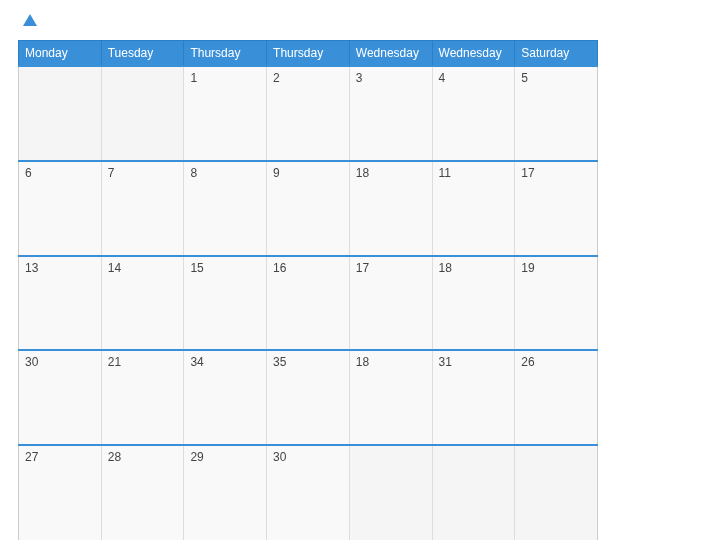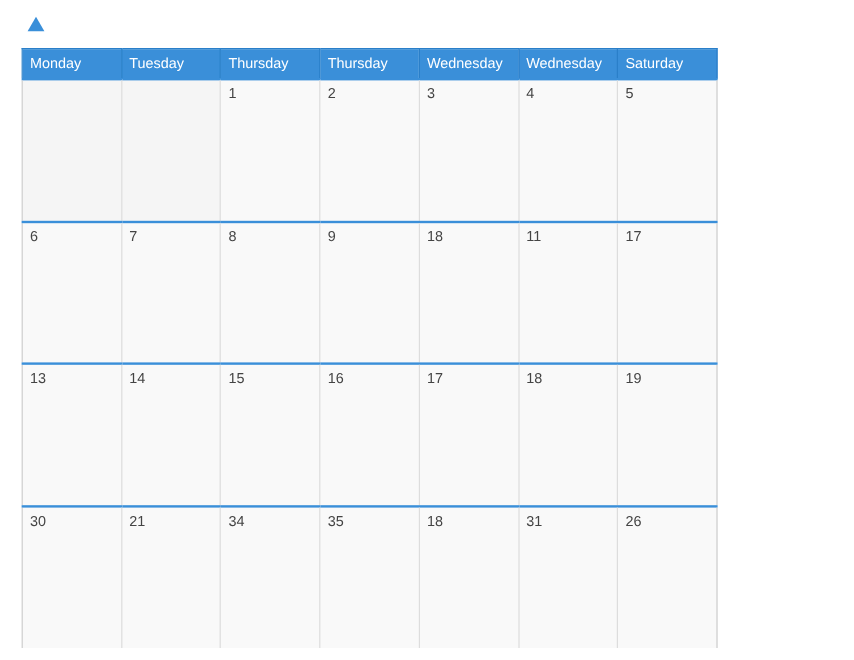--- a/index.html
+++ b/index.html
@@ -165,15 +165,24 @@
         </tr>
         <tr>
           <td><span class="day-num">30</span></td>
           <td><span class="day-num">21</span></td>
           <td><span class="day-num">34</span></td>
           <td><span class="day-num">35</span></td>
           <td><span class="day-num">18</span></td>
           <td><span class="day-num">31</span></td>
           <td><span class="day-num">26</span></td>
         </tr>
+        <tr>
+          <td><span class="day-num">27</span></td>
+          <td><span class="day-num">28</span></td>
+          <td><span class="day-num">29</span></td>
+          <td><span class="day-num">30</span></td>
+          <td class="empty"></td>
+          <td class="empty"></td>
+          <td class="empty"></td>
+        </tr>
       </tbody>
   </table>
 </div>
 
 </body></html>

